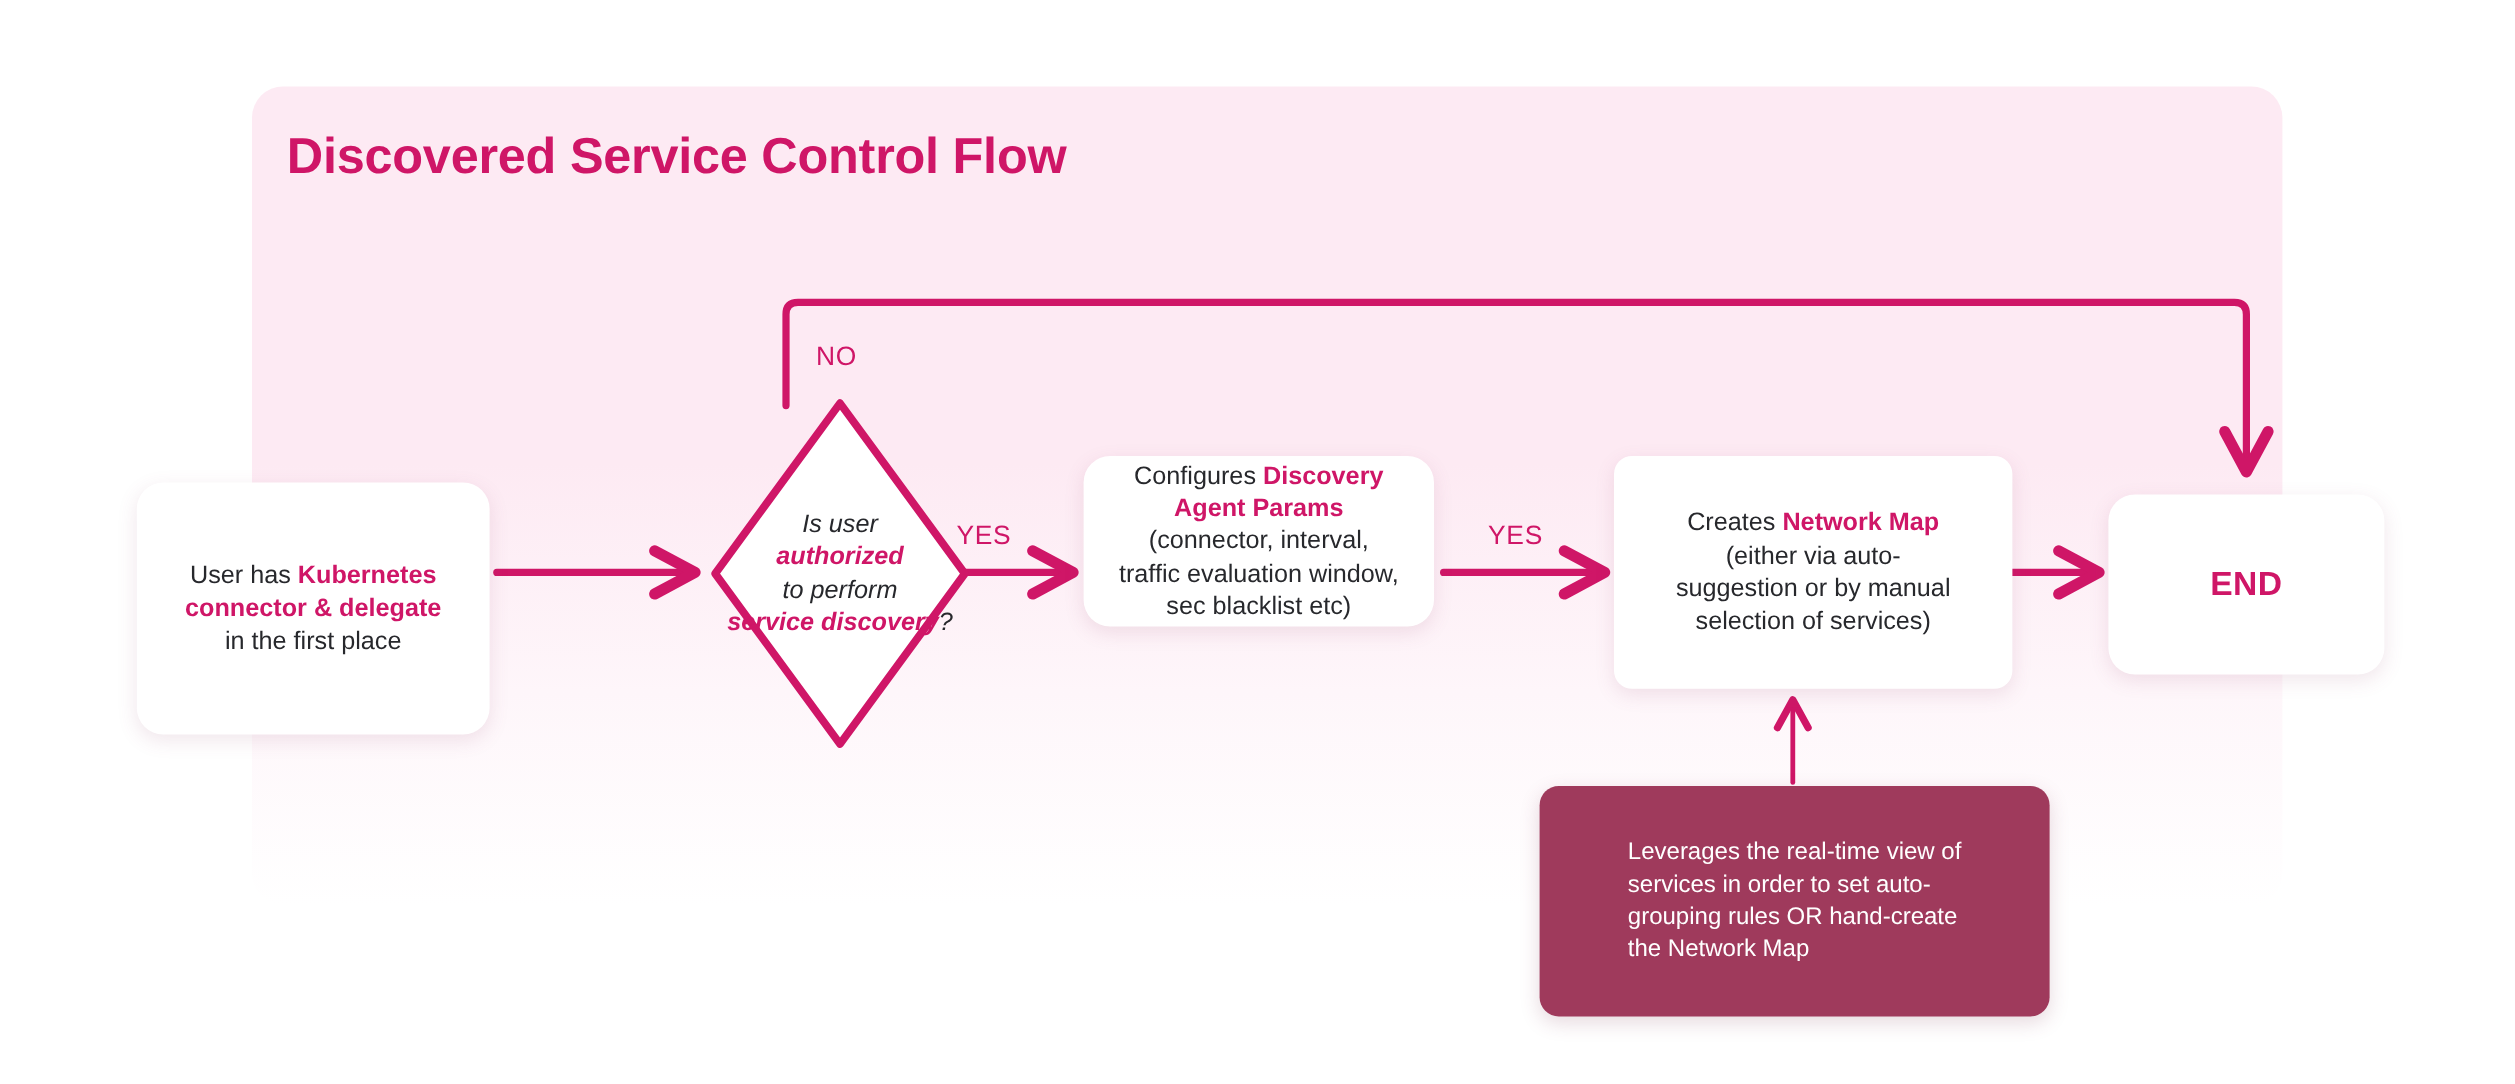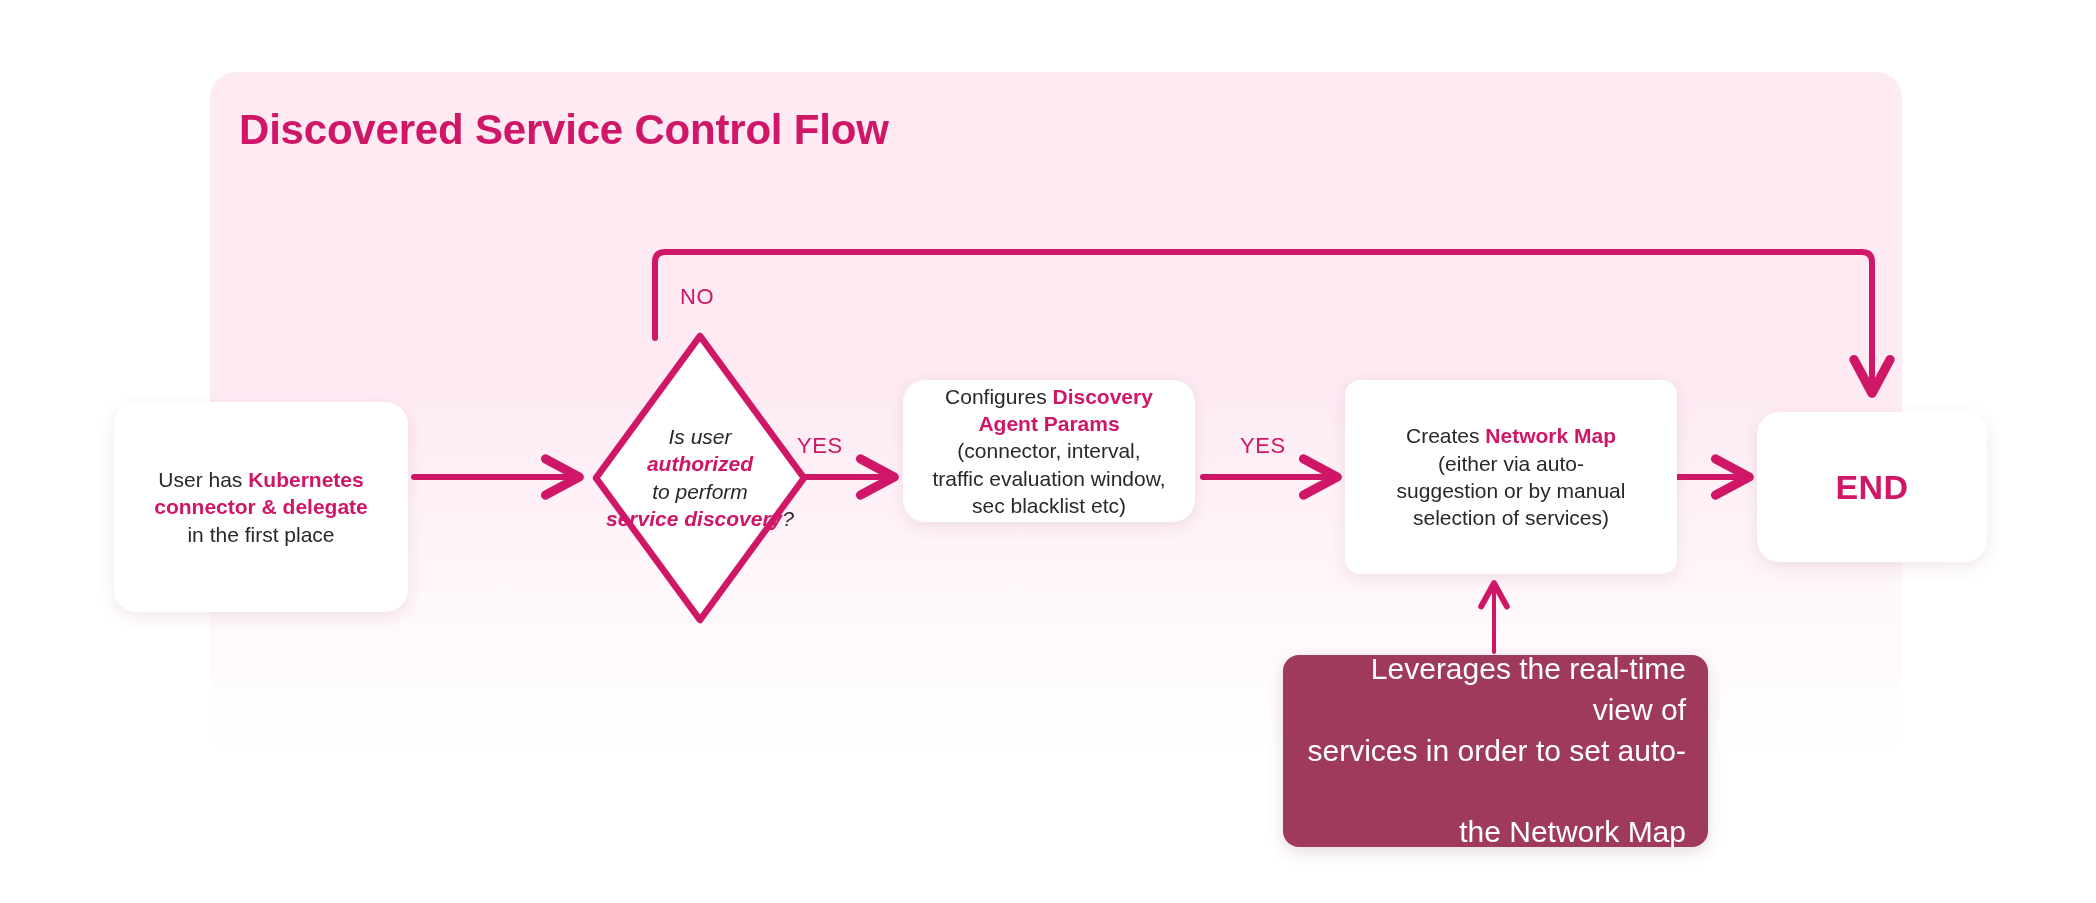--- a/index.html
+++ b/index.html
@@ -76,21 +76,21 @@
   }
   .hl { color: #cf1667; font-weight: 700; }
 
   #node-start  { left: 114px;  top: 402px; width: 294px; height: 210px; }
   #node-config { left: 903px;  top: 380px; width: 292px; height: 142px; }
   #node-map    { left: 1345px; top: 380px; width: 332px; height: 194px; border-radius: 15px; }
   #node-end    { left: 1757px; top: 412px; width: 230px; height: 150px; }
 
   #node-end .txt {
     color: #cf1667;
-    font-size: 34px;
+    font-size: 28px;
     font-weight: 700;
     letter-spacing: 0.4px;
   }
 
   
   #node-decision {
     position: absolute;
     left: 588px;
     top: 328px;
     width: 224px;
@@ -125,23 +125,23 @@
     background: #9f3a5c;
     border-radius: 16px;
     display: flex;
     align-items: center;
     justify-content: center;
     box-shadow: 0 5px 16px rgba(120, 50, 80, 0.18);
     box-sizing: border-box;
   }
   #note .txt {
     color: #ffffff;
-    font-size: 30px;
+    font-size: 20px;
     line-height: 1.36;
-    text-align: right;
+    text-align: left;
     padding: 0 22px;
   }
 
   
   .edge-label {
     position: absolute;
     font-size: 22px;
     font-weight: 400;
     color: #cf1667;
     letter-spacing: 0.6px;
@@ -203,16 +203,16 @@
 
   <div class="node" id="node-map">
     <div class="txt"><span>Creates </span><span class="hl">Network Map</span><br><span>(either via auto-</span><br><span>suggestion or by manual</span><br><span>selection of services)</span></div>
   </div>
 
   <div class="node" id="node-end">
     <div class="txt">END</div>
   </div>
 
   <div id="note">
-    <div class="txt"><span>Leverages the real-time view of</span><br><span>services in order to set auto-</span><br><br><span>the Network Map</span></div>
+    <div class="txt"><span>Leverages the real-time view of</span><br><span>services in order to set auto-</span><br><span>grouping rules OR hand-create</span><br><span>the Network Map</span></div>
   </div>
 
 </div>
 
 </body></html>

